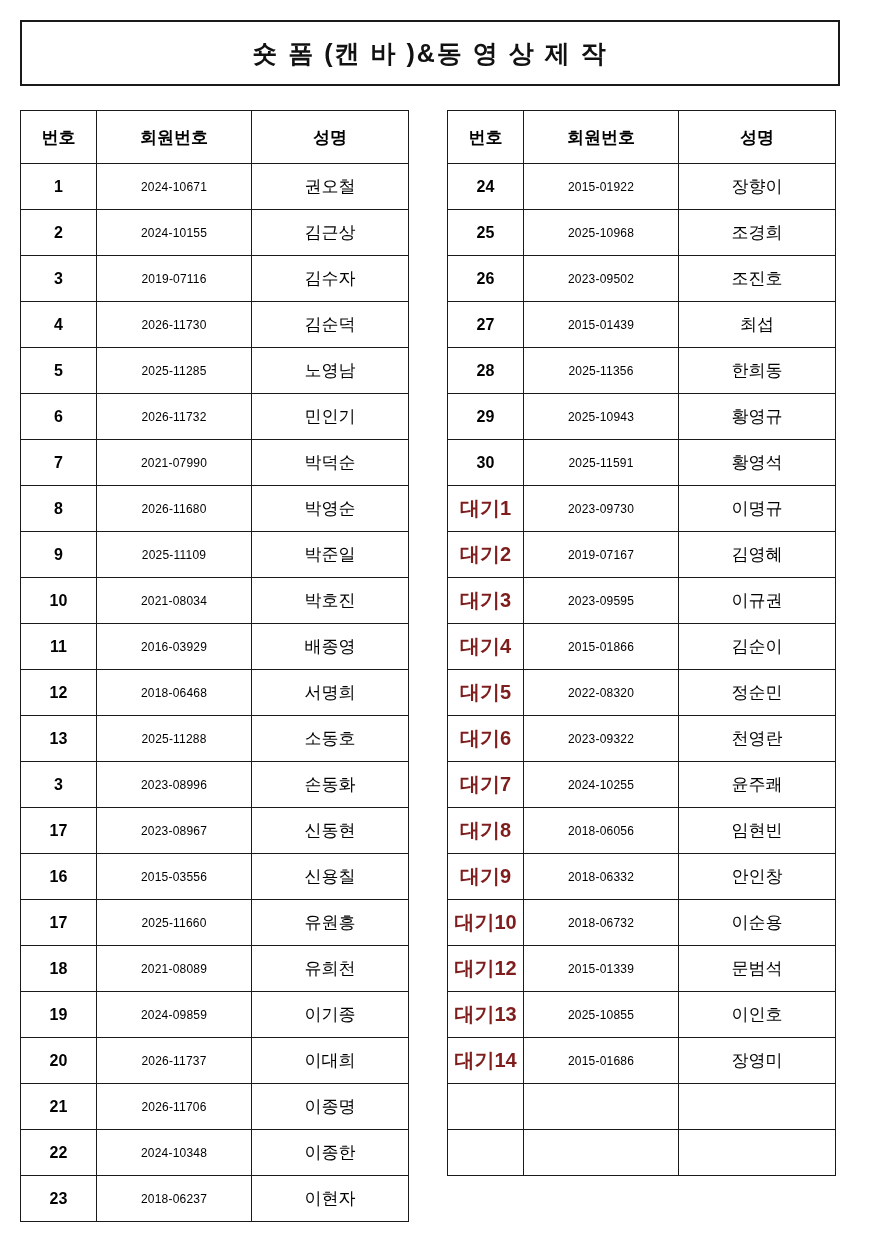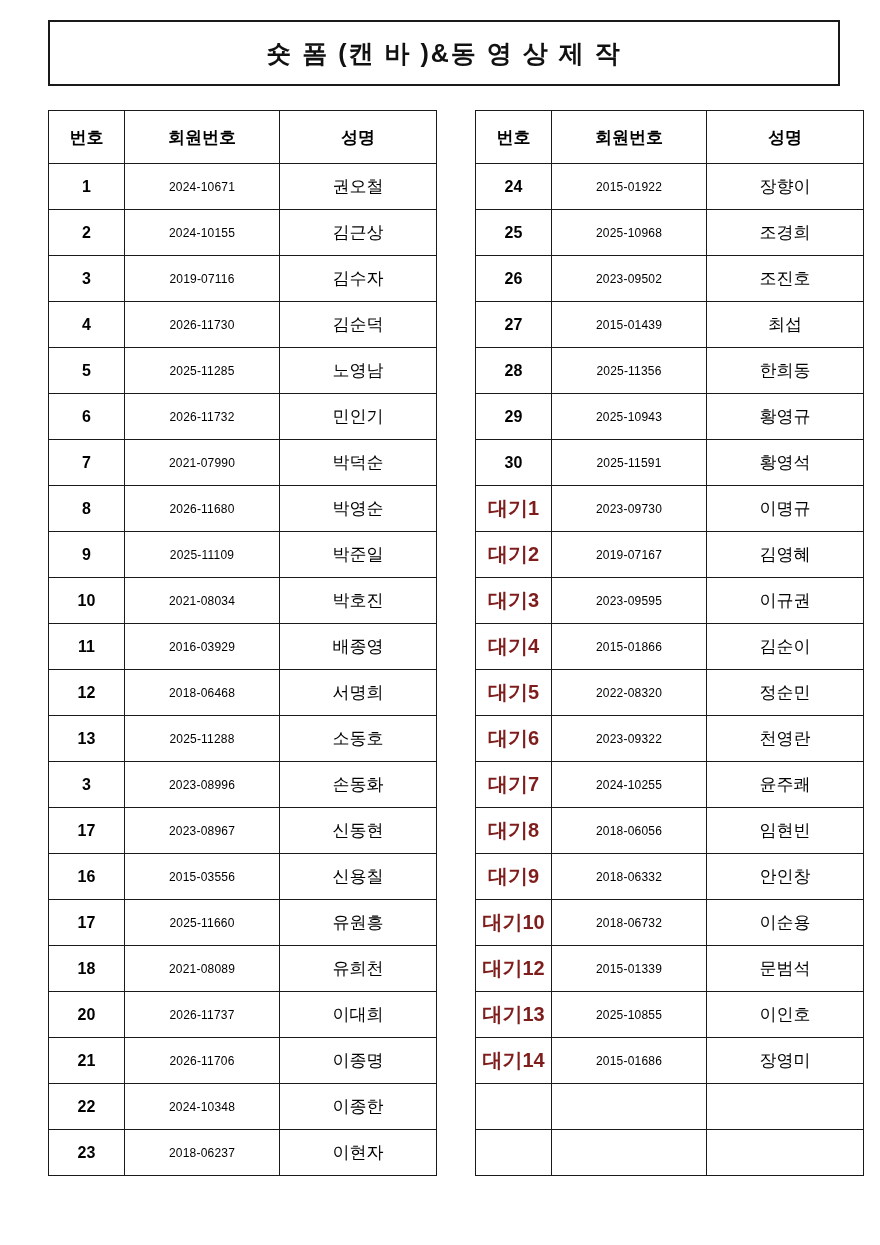--- a/index.html
+++ b/index.html
@@ -11,21 +11,21 @@
     width: 880px;
     height: 1245px;
     font-family: "Liberation Sans", sans-serif;
     color: #000000;
     position: relative;
   }
   .page {
     width: 880px;
     height: 1245px;
     box-sizing: border-box;
-    padding: 20px 40px 0 48px;
+    padding: 20px 40px 0 20px;
     position: relative;
   }
   .title-box {
     border: 2px solid #1a1a1a;
     height: 62px;
     display: flex;
     align-items: center;
     justify-content: center;
     margin-bottom: 24px;
   }
@@ -190,20 +190,25 @@
             <td class="no-cell">17</td>
             <td class="id-cell">2025-11660</td>
             <td class="name-cell">유원흥</td>
           </tr>
           <tr>
             <td class="no-cell">18</td>
             <td class="id-cell">2021-08089</td>
             <td class="name-cell">유희천</td>
           </tr>
           <tr>
+            <td class="no-cell">19</td>
+            <td class="id-cell">2024-09859</td>
+            <td class="name-cell">이기종</td>
+          </tr>
+          <tr>
             <td class="no-cell">20</td>
             <td class="id-cell">2026-11737</td>
             <td class="name-cell">이대희</td>
           </tr>
           <tr>
             <td class="no-cell">21</td>
             <td class="id-cell">2026-11706</td>
             <td class="name-cell">이종명</td>
           </tr>
           <tr>

